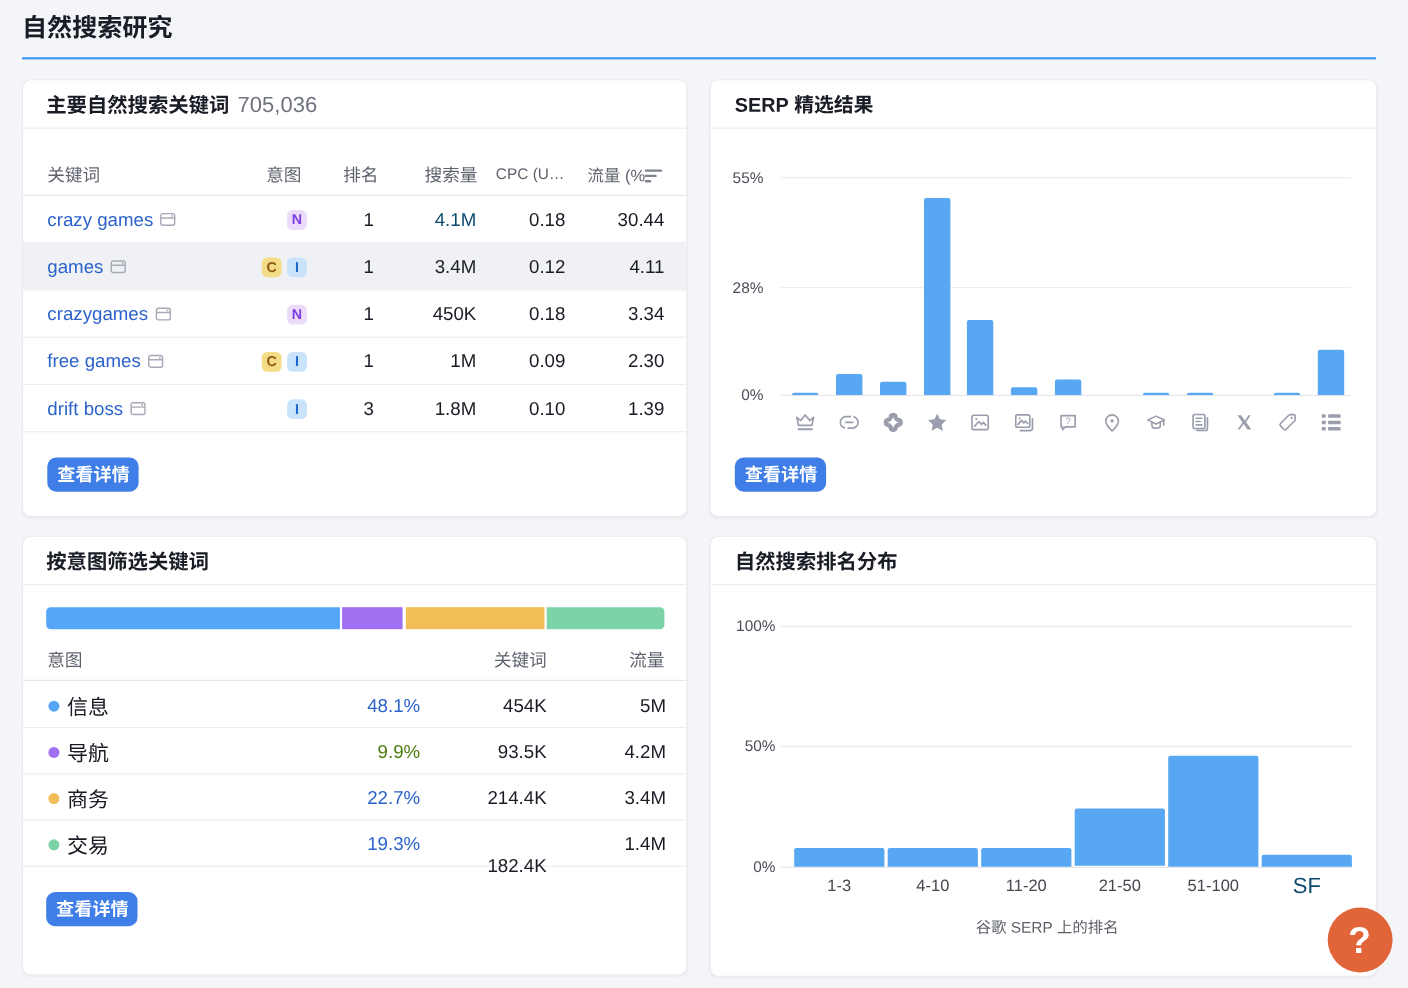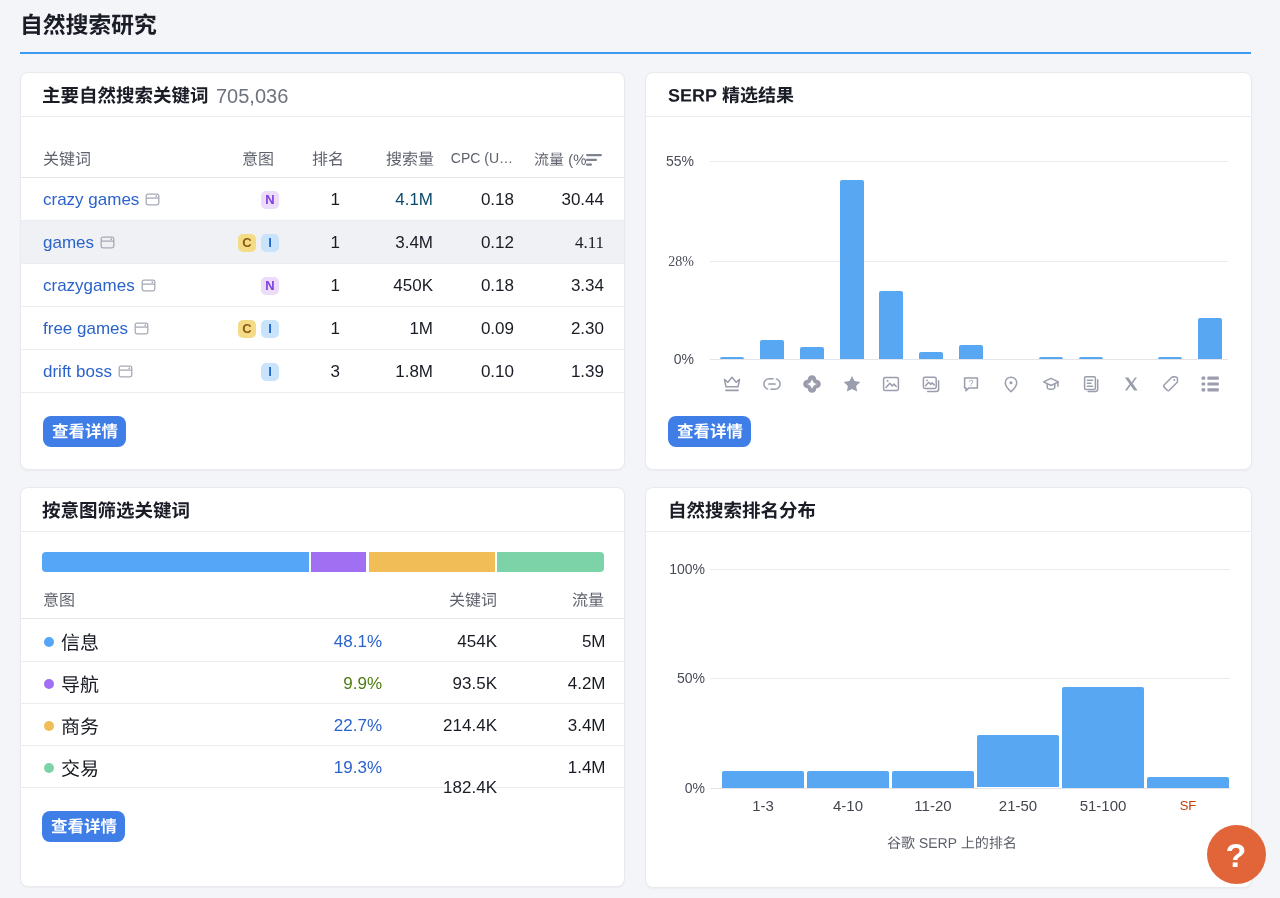--- a/index.html
+++ b/index.html
@@ -71,21 +71,21 @@
 <div style="position:absolute;top:231.9px;font-size:17.0px;line-height:21.2px;color:#2b63cb;left:43.0px;">games<svg style="vertical-align:-2px;margin-left:6px" width="15" height="15" viewBox="0 0 15 15" fill="none" stroke="#a7aab6" stroke-width="1.3">
       <rect x="1.2" y="2.2" width="12.6" height="10.6" rx="1.8"></rect>
       <line x1="1.2" y1="6.1" x2="13.8" y2="6.1"></line>
       <circle cx="11.3" cy="4.2" r="0.85" fill="#a7aab6" stroke="none"></circle>
     </svg></div>
 <div class="abs" style="left:261px;top:233.5px;width:18px;height:18px;border-radius:5px;background:#c9e4fa;color:#1e68cc;font-weight:700;font-size:13px;line-height:18px;text-align:center">I</div>
 <div class="abs" style="left:238px;top:233.5px;width:18px;height:18px;border-radius:5px;background:#f3dc85;color:#8d5714;font-weight:700;font-size:13px;line-height:18px;text-align:center">C</div>
 <div style="position:absolute;top:231.9px;font-size:17.0px;line-height:21.2px;color:#1a1c25;right:940.0px;text-align:right;">1</div>
 <div style="position:absolute;top:231.9px;font-size:17.0px;line-height:21.2px;color:#1a1c25;right:847.0px;text-align:right;">3.4M</div>
 <div style="position:absolute;top:231.9px;font-size:17.0px;line-height:21.2px;color:#1a1c25;right:766.0px;text-align:right;">0.12</div>
-<div style="position:absolute;top:231.9px;font-size:17.0px;line-height:21.2px;color:#1a1c25;right:676.0px;text-align:center;font-family:Liberation Serif, serif;">4.11</div>
+<div style="position:absolute;top:231.9px;font-size:17.0px;line-height:21.2px;color:#1a1c25;right:676.0px;text-align:center;">4.11</div>
 <div class="abs" style="left:21px;top:306px;width:603px;height:1px;background:#ebecf0"></div>
 <div style="position:absolute;top:274.9px;font-size:17.0px;line-height:21.2px;color:#2b63cb;left:43.0px;">crazygames<svg style="vertical-align:-2px;margin-left:6px" width="15" height="15" viewBox="0 0 15 15" fill="none" stroke="#a7aab6" stroke-width="1.3">
       <rect x="1.2" y="2.2" width="12.6" height="10.6" rx="1.8"></rect>
       <line x1="1.2" y1="6.1" x2="13.8" y2="6.1"></line>
       <circle cx="11.3" cy="4.2" r="0.85" fill="#a7aab6" stroke="none"></circle>
     </svg></div>
 <div class="abs" style="left:261px;top:276.5px;width:18px;height:18px;border-radius:5px;background:#ecdcfa;color:#7d3fe0;font-weight:700;font-size:13px;line-height:18px;text-align:center">N</div>
 <div style="position:absolute;top:274.9px;font-size:17.0px;line-height:21.2px;color:#1a1c25;right:940.0px;text-align:right;">1</div>
 <div style="position:absolute;top:274.9px;font-size:17.0px;line-height:21.2px;color:#1a1c25;right:847.0px;text-align:right;">450K</div>
 <div style="position:absolute;top:274.9px;font-size:17.0px;line-height:21.2px;color:#1a1c25;right:766.0px;text-align:right;">0.18</div>
@@ -113,21 +113,21 @@
 <div style="position:absolute;top:360.9px;font-size:17.0px;line-height:21.2px;color:#1a1c25;right:847.0px;text-align:center;">1.8M</div>
 <div style="position:absolute;top:360.9px;font-size:17.0px;line-height:21.2px;color:#1a1c25;right:766.0px;text-align:right;">0.10</div>
 <div style="position:absolute;top:360.9px;font-size:17.0px;line-height:21.2px;color:#1a1c25;right:676.0px;text-align:right;">1.39</div>
 <div class="btn" style="left:43px;top:416px"></div>
 <svg style="position:absolute;left:51.5px;top:422.4px" width="67.0" height="20.1" viewBox="0 -15.180 67.0 20.1">
     <path fill="#ffffff" d="M5.346 -3.6300000000000003H10.923V-2.7885H5.346ZM5.346 -5.7090000000000005H10.923V-4.884H5.346ZM1.0065 -0.726V1.0065H15.510000000000002V-0.726ZM7.210500000000001 -14.025V-12.177000000000001H0.8745V-10.461H5.2965C4.026 -9.1905 2.2275 -8.1015 0.396 -7.5075C0.8085 -7.128 1.3860000000000001 -6.402 1.6665 -5.94C2.244 -6.171 2.8215000000000003 -6.4515 3.3825000000000003 -6.765000000000001V-1.485H13.002V-6.8805000000000005C13.579500000000001 -6.5505 14.1735 -6.2865 14.784 -6.0555C15.048 -6.5505 15.642000000000001 -7.293 16.071 -7.6725C14.2065 -8.233500000000001 12.358500000000001 -9.24 11.0385 -10.461H15.6585V-12.177000000000001H9.174000000000001V-14.025ZM3.7950000000000004 -7.0125C5.0985000000000005 -7.821000000000001 6.2700000000000005 -8.8275 7.210500000000001 -9.9825V-7.4910000000000005H9.174000000000001V-9.999C10.164 -8.8275 11.4015 -7.8045 12.7545 -7.0125Z M22.572 -3.2835H28.561500000000002V-2.5575H22.572ZM22.572 -4.521V-5.2305H28.561500000000002V-4.521ZM22.572 -1.32H28.561500000000002V-0.5775H22.572ZM29.997 -13.959000000000001C27.192 -13.497 22.4235 -13.299000000000001 18.3645 -13.299000000000001C18.546 -12.903 18.711 -12.259500000000001 18.744 -11.8305C20.031 -11.814 21.417 -11.8305 22.803 -11.88L22.5885 -11.1705H18.546V-9.685500000000001H22.076999999999998L21.7635 -8.976H17.391V-7.4085H20.922C19.932000000000002 -5.8245000000000005 18.612000000000002 -4.455 16.8795 -3.5145C17.259 -3.1350000000000002 17.8365 -2.4090000000000003 18.117 -1.947C19.0905 -2.508 19.9485 -3.1845000000000003 20.691 -3.9435000000000002V1.518H22.572V0.924H28.561500000000002V1.518H30.5415V-6.7155000000000005H22.803L23.1825 -7.4085H32.109V-8.976H23.925L24.2055 -9.685500000000001H31.201500000000003V-11.1705H24.717L24.948 -11.9625C27.2085 -12.078000000000001 29.386499999999998 -12.259500000000001 31.1355 -12.5565Z M34.4025 -12.540000000000001C35.3265 -11.7645 36.531 -10.675500000000001 37.092 -9.9495L38.4285 -11.4015C37.8345 -12.0945 36.564 -13.117500000000001 35.6565 -13.810500000000001ZM46.2495 -14.091000000000001C45.9855 -13.117500000000001 45.4905 -11.88 45.0285 -10.9395H42.2565L43.4775 -11.4015C43.263 -12.127500000000001 42.669 -13.1835 42.141 -13.9755L40.392 -13.365C40.8375 -12.6225 41.2995 -11.649000000000001 41.5305 -10.9395H39.6V-9.141H43.197V-7.540500000000001H40.1115V-5.742H43.197V-4.1085H39.237V-2.541C39.1215 -2.838 39.0225 -3.1515 38.9565 -3.4155L37.6365 -2.4090000000000003V-8.9265H33.528V-7.029H35.739V-1.8150000000000002C35.739 -0.924 35.277 -0.3135 34.9305 0.0C35.2275 0.264 35.7555 0.9735 35.937 1.3695000000000002C36.2175 0.9735 36.7455 0.528 39.5835 -1.7325000000000002L39.336 -2.277H43.197V1.4685000000000001H45.21V-2.277H48.8895V-4.1085H45.21V-5.742H48.1305V-7.540500000000001H45.21V-9.141H48.609V-10.9395H47.0745C47.4705 -11.715 47.8995 -12.606 48.278999999999996 -13.480500000000001Z M50.457 -10.758000000000001C50.3745 -9.405000000000001 50.127 -7.557 49.7805 -6.4185L51.216 -5.923500000000001C51.5625 -7.210500000000001 51.81 -9.1905 51.843 -10.576500000000001ZM57.519 -3.1185H62.469V-2.3760000000000003H57.519ZM57.519 -4.5045V-5.28H62.469V-4.5045ZM51.876 -14.025V1.4685000000000001H53.6745V-10.576500000000001C53.922 -9.933 54.1695 -9.24 54.285 -8.778L55.5885 -9.405000000000001L55.5555 -9.4875H58.9875V-8.794500000000001H54.582V-7.375500000000001H65.47200000000001V-8.794500000000001H60.951V-9.4875H64.4985V-10.807500000000001H60.951V-11.484H64.944V-12.8865H60.951V-14.025H58.9875V-12.8865H55.0935V-11.484H58.9875V-10.807500000000001H55.539V-9.5535C55.341 -10.164 54.945 -11.0715 54.615 -11.7645L53.6745 -11.368500000000001V-14.025ZM55.6875 -6.732V1.485H57.519V-0.99H62.469V-0.4455C62.469 -0.2475 62.3865 -0.1815 62.172 -0.1815C61.9575 -0.1815 61.1655 -0.165 60.489000000000004 -0.21450000000000002C60.72 0.264 60.951 0.99 61.017 1.4685000000000001C62.172 1.485 62.997 1.4685000000000001 63.5745 1.1880000000000002C64.185 0.924 64.35 0.4455 64.35 -0.41250000000000003V-6.732Z"></path>
   </svg>
 <div class="abs" style="left:710px;top:161.0px;width:518px;height:1px;background:#e9ebef"></div>
 <div style="position:absolute;top:153.2px;font-size:14.0px;line-height:17.5px;color:#4a4d58;right:586.0px;text-align:right;">55%</div>
 <div class="abs" style="left:710px;top:260.5px;width:518px;height:1px;background:#e9ebef"></div>
-<div style="position:absolute;top:252.8px;font-size:14.0px;line-height:17.5px;color:#4a4d58;right:586.0px;text-align:right;font-family:Liberation Serif, serif;">28%</div>
+<div style="position:absolute;top:252.8px;font-size:14.0px;line-height:17.5px;color:#4a4d58;right:586.0px;text-align:right;">28%</div>
 <div class="abs" style="left:710px;top:359.0px;width:518px;height:1px;background:#e3e5ea"></div>
 <div style="position:absolute;top:351.2px;font-size:14.0px;line-height:17.5px;color:#4a4d58;right:586.0px;text-align:right;">0%</div>
 <div class="abs" style="left:720.0px;top:357.0px;width:24px;height:2.0px;background:#57a7f3;border-radius:2px 2px 0 0"></div>
 <div class="abs" style="left:759.9px;top:339.5px;width:24px;height:19.5px;background:#57a7f3;border-radius:2px 2px 0 0"></div>
 <div class="abs" style="left:799.7px;top:347.0px;width:24px;height:12.0px;background:#57a7f3;border-radius:2px 2px 0 0"></div>
 <div class="abs" style="left:839.5px;top:179.6px;width:24px;height:179.4px;background:#57a7f3;border-radius:2px 2px 0 0"></div>
 <div class="abs" style="left:879.4px;top:291.3px;width:24px;height:67.7px;background:#57a7f3;border-radius:2px 2px 0 0"></div>
 <div class="abs" style="left:919.2px;top:351.5px;width:24px;height:7.5px;background:#57a7f3;border-radius:2px 2px 0 0"></div>
 <div class="abs" style="left:959.1px;top:344.5px;width:24px;height:14.5px;background:#57a7f3;border-radius:2px 2px 0 0"></div>
 <div class="abs" style="left:1038.8px;top:357.0px;width:24px;height:2.0px;background:#57a7f3;border-radius:2px 2px 0 0"></div>
@@ -270,17 +270,17 @@
 <div style="position:absolute;top:796.6px;font-size:15.0px;line-height:18.8px;color:#44474f;left:763.0px;"><span style="display:inline-block;transform:translateX(-50%)">1-3</span></div>
 <div class="abs" style="left:807px;top:770.5px;width:82px;height:17.0px;background:#57a7f3;border-radius:2px 2px 0 0"></div>
 <div style="position:absolute;top:796.6px;font-size:15.0px;line-height:18.8px;color:#44474f;left:848.0px;"><span style="display:inline-block;transform:translateX(-50%)">4-10</span></div>
 <div class="abs" style="left:892px;top:771.0px;width:82px;height:16.5px;background:#57a7f3;border-radius:2px 2px 0 0"></div>
 <div style="position:absolute;top:796.6px;font-size:15.0px;line-height:18.8px;color:#44474f;left:933.0px;"><span style="display:inline-block;transform:translateX(-50%)">11-20</span></div>
 <div class="abs" style="left:977px;top:734.9px;width:82px;height:52.6px;background:#57a7f3;border-radius:2px 2px 0 0"></div>
 <div style="position:absolute;top:796.6px;font-size:15.0px;line-height:18.8px;color:#44474f;left:1018.0px;"><span style="display:inline-block;transform:translateX(-50%)">21-50</span></div>
 <div class="abs" style="left:1062px;top:686.5px;width:82px;height:101.0px;background:#57a7f3;border-radius:2px 2px 0 0"></div>
 <div style="position:absolute;top:796.6px;font-size:15.0px;line-height:18.8px;color:#44474f;left:1103.0px;"><span style="display:inline-block;transform:translateX(-50%)">51-100</span></div>
 <div class="abs" style="left:1147px;top:776.5px;width:82px;height:11.0px;background:#57a7f3;border-radius:2px 2px 0 0"></div>
-<div style="position:absolute;top:796.6px;font-size:13px;line-height:18.8px;color:#c2410c;left:1188.0px;"><span style="display:inline-block;transform:translateX(-50%)">SF</span></div>
+<div style="position:absolute;top:796.6px;font-size:20px;line-height:18.8px;color:#0c4a6e;left:1188.0px;"><span style="display:inline-block;transform:translateX(-50%)">SF</span></div>
 <svg style="position:absolute;left:887.0px;top:835.3px" width="130.9" height="17.1" viewBox="0 -12.880 130.9 17.1">
     <path fill="#5b5e68" d="M8.232 -10.934000000000001C9.562 -9.954 11.242 -8.526 12.040000000000001 -7.602L12.950000000000001 -8.288C12.096 -9.198 10.36 -10.57 9.072000000000001 -11.522ZM4.704 -11.41C3.822 -10.248 2.422 -9.072000000000001 1.12 -8.33C1.372 -8.148 1.792 -7.7700000000000005 1.988 -7.574C3.248 -8.414 4.732 -9.73 5.726 -11.004ZM6.944 -9.268C5.698 -7.154 3.108 -5.124 0.532 -4.284C0.77 -4.018 1.036 -3.5700000000000003 1.176 -3.262C1.82 -3.5140000000000002 2.478 -3.85 3.108 -4.214V1.1340000000000001H4.172V0.56H9.912V1.106H11.018V-4.102C11.592 -3.766 12.166 -3.486 12.74 -3.262C12.922 -3.5700000000000003 13.272 -4.018 13.538 -4.256C11.312 -4.984 8.89 -6.636 7.574 -8.302L7.812 -8.68ZM4.172 -0.378V-3.556H9.912V-0.378ZM3.5420000000000003 -4.494C4.844 -5.3340000000000005 6.048 -6.384 6.972 -7.5040000000000004C7.882000000000001 -6.398000000000001 9.1 -5.3340000000000005 10.388 -4.494Z M16.240000000000002 -8.568H17.892V-7.182H16.240000000000002ZM15.442 -9.338000000000001V-6.44H18.718V-9.338000000000001ZM14.56 -5.53V-4.5920000000000005H19.768V0.056C19.768 0.21 19.726 0.252 19.544 0.266C19.362000000000002 0.266 18.774 0.266 18.13 0.252C18.256 0.47600000000000003 18.396 0.812 18.438 1.05C19.32 1.05 19.894 1.036 20.244 0.896C20.608 0.784 20.706 0.56 20.706 0.056V-4.5920000000000005H21.994V-5.53H20.636V-10.164H21.672V-11.06H14.714V-10.164H19.684V-5.53ZM15.302 -3.724V-0.098H16.184V-0.714H18.774V-3.724ZM16.184 -2.94H17.92V-1.484H16.184ZM22.834 -11.774000000000001C22.497999999999998 -9.688 21.91 -7.658 21.0 -6.37C21.252 -6.244 21.7 -5.978 21.882 -5.838C22.372 -6.566 22.778 -7.518 23.128 -8.568H26.278C26.11 -7.63 25.9 -6.622 25.689999999999998 -5.964L26.53 -5.712C26.866 -6.622 27.201999999999998 -8.106 27.426000000000002 -9.352L26.712 -9.562L26.558 -9.52H23.394C23.576 -10.192 23.716 -10.892 23.842 -11.606ZM23.758000000000003 -7.728V-6.7620000000000005C23.758000000000003 -4.774 23.548000000000002 -1.82 20.86 0.434C21.084 0.602 21.42 0.9380000000000001 21.560000000000002 1.176C23.128 -0.154 23.926000000000002 -1.736 24.332 -3.248C24.878 -1.414 25.704 -0.084 27.061999999999998 1.1340000000000001C27.201999999999998 0.854 27.496000000000002 0.532 27.748 0.336C26.012 -1.12 25.200000000000003 -2.786 24.695999999999998 -5.6000000000000005C24.71 -6.006 24.724 -6.398000000000001 24.724 -6.748V-7.728Z M40.5849609375 -2.6591796875Q40.5849609375 -1.326171875 39.54248046875 -0.5947265625Q38.5 0.13671875 36.6064453125 0.13671875Q33.0859375 0.13671875 32.525390625 -2.310546875L33.7900390625 -2.5634765625Q34.0087890625 -1.6953125 34.7197265625 -1.28857421875Q35.4306640625 -0.8818359375 36.654296875 -0.8818359375Q37.9189453125 -0.8818359375 38.60595703125 -1.31591796875Q39.29296875 -1.75 39.29296875 -2.5908203125Q39.29296875 -3.0625 39.07763671875 -3.3564453125Q38.8623046875 -3.650390625 38.47265625 -3.841796875Q38.0830078125 -4.033203125 37.54296875 -4.1630859375Q37.0029296875 -4.29296875 36.3466796875 -4.443359375Q35.205078125 -4.6962890625 34.61376953125 -4.94921875Q34.0224609375 -5.2021484375 33.6806640625 -5.51318359375Q33.3388671875 -5.82421875 33.15771484375 -6.2412109375Q32.9765625 -6.658203125 32.9765625 -7.1982421875Q32.9765625 -8.435546875 33.92333984375 -9.10546875Q34.8701171875 -9.775390625 36.6337890625 -9.775390625Q38.2744140625 -9.775390625 39.142578125 -9.27294921875Q40.0107421875 -8.7705078125 40.359375 -7.560546875L39.07421875 -7.3349609375Q38.8623046875 -8.1005859375 38.267578125 -8.44580078125Q37.6728515625 -8.791015625 36.6201171875 -8.791015625Q35.46484375 -8.791015625 34.8564453125 -8.408203125Q34.248046875 -8.025390625 34.248046875 -7.2666015625Q34.248046875 -6.822265625 34.48388671875 -6.53173828125Q34.7197265625 -6.2412109375 35.1640625 -6.03955078125Q35.6083984375 -5.837890625 36.9345703125 -5.5439453125Q37.37890625 -5.44140625 37.81982421875 -5.33544921875Q38.2607421875 -5.2294921875 38.6640625 -5.08251953125Q39.0673828125 -4.935546875 39.41943359375 -4.7373046875Q39.771484375 -4.5390625 40.03125 -4.251953125Q40.291015625 -3.96484375 40.43798828125 -3.5751953125Q40.5849609375 -3.185546875 40.5849609375 -2.6591796875Z M42.3759765625 0.0V-9.6318359375H49.68359375V-8.5654296875H43.681640625V-5.4755859375H49.2734375V-4.4228515625H43.681640625V-1.06640625H49.9638671875V0.0Z M58.5224609375 0.0 56.0205078125 -3.9990234375H53.01953125V0.0H51.7138671875V-9.6318359375H56.24609375Q57.873046875 -9.6318359375 58.75830078125 -8.90380859375Q59.6435546875 -8.17578125 59.6435546875 -6.876953125Q59.6435546875 -5.8037109375 59.01806640625 -5.072265625Q58.392578125 -4.3408203125 57.2919921875 -4.1494140625L60.0263671875 0.0ZM58.3310546875 -6.86328125Q58.3310546875 -7.7041015625 57.76025390625 -8.14501953125Q57.189453125 -8.5859375 56.1162109375 -8.5859375H53.01953125V-5.03125H56.1708984375Q57.203125 -5.03125 57.76708984375 -5.51318359375Q58.3310546875 -5.9951171875 58.3310546875 -6.86328125Z M69.275390625 -6.7333984375Q69.275390625 -5.3662109375 68.38330078125 -4.5595703125Q67.4912109375 -3.7529296875 65.9599609375 -3.7529296875H63.1298828125V0.0H61.82421875V-9.6318359375H65.8779296875Q67.498046875 -9.6318359375 68.38671875 -8.873046875Q69.275390625 -8.1142578125 69.275390625 -6.7333984375ZM67.962890625 -6.7197265625Q67.962890625 -8.5859375 65.720703125 -8.5859375H63.1298828125V-4.78515625H65.775390625Q67.962890625 -4.78515625 67.962890625 -6.7197265625Z M79.8813203125 -11.55V-0.602H74.6173203125V0.448H87.2033203125V-0.602H80.9873203125V-6.174H86.2373203125V-7.224H80.9873203125V-11.55Z M95.6313203125 -5.922C96.4013203125 -4.9 97.3533203125 -3.5 97.7733203125 -2.646L98.6693203125 -3.206C98.2073203125 -4.032 97.2413203125 -5.39 96.4433203125 -6.384ZM91.2633203125 -11.788C91.1513203125 -11.116 90.9133203125 -10.192 90.6893203125 -9.506H89.1213203125V0.756H90.0873203125V-0.35000000000000003H93.9933203125V-9.506H91.6553203125C91.8933203125 -10.108 92.1593203125 -10.892 92.3973203125 -11.592ZM90.0873203125 -8.568H93.0273203125V-5.614H90.0873203125ZM90.0873203125 -1.302V-4.69H93.0273203125V-1.302ZM96.2753203125 -11.816C95.8273203125 -9.884 95.0713203125 -7.952 94.1053203125 -6.706C94.3573203125 -6.566 94.7913203125 -6.272 94.9873203125 -6.104C95.4633203125 -6.776 95.9113203125 -7.63 96.3033203125 -8.582H99.8873203125C99.7193203125 -2.968 99.4953203125 -0.812 99.0473203125 -0.336C98.8793203125 -0.14 98.7253203125 -0.098 98.4453203125 -0.098C98.1233203125 -0.098 97.2833203125 -0.112 96.3593203125 -0.182C96.5553203125 0.084 96.6813203125 0.532 96.7093203125 0.8260000000000001C97.4933203125 0.868 98.3193203125 0.896 98.7953203125 0.854C99.2993203125 0.798 99.60732031250001 0.686 99.9293203125 0.266C100.4893203125 -0.42 100.6853203125 -2.59 100.8953203125 -9.016C100.9093203125 -9.156 100.9093203125 -9.548 100.9093203125 -9.548H96.6813203125C96.9053203125 -10.206 97.1153203125 -10.906 97.2833203125 -11.592Z M104.4513203125 -11.76V-8.932H102.6733203125V-7.952H104.4513203125V-4.872L102.4913203125 -4.354L102.7013203125 -3.318L104.4513203125 -3.8360000000000003V-0.196C104.4513203125 -0.014 104.3813203125 0.042 104.1993203125 0.056C104.0593203125 0.056 103.5133203125 0.056 102.9393203125 0.042C103.0653203125 0.308 103.2053203125 0.742 103.2473203125 1.008C104.1153203125 1.008 104.6473203125 0.98 104.9973203125 0.812C105.3333203125 0.658 105.4593203125 0.378 105.4593203125 -0.196V-4.13L107.1253203125 -4.634L106.9993203125 -5.586L105.4593203125 -5.152V-7.952H106.9713203125V-8.932H105.4593203125V-11.76ZM107.2233203125 -3.5420000000000003V-2.576H109.6033203125V1.106H110.6253203125V-11.662H109.6033203125V-9.366H107.5173203125V-8.414H109.6033203125V-6.454H107.5593203125V-5.516H109.6033203125V-3.5420000000000003ZM111.9133203125 -11.662V1.12H112.9213203125V-2.5340000000000003H115.3713203125V-3.5H112.9213203125V-5.516H115.0773203125V-6.454H112.9213203125V-8.414H115.2033203125V-9.366H112.9213203125V-11.662Z M119.5853203125 -7.406000000000001C120.2993203125 -6.916 121.1253203125 -6.244 121.7413203125 -5.684C120.1033203125 -4.816 118.2973203125 -4.186 116.5613203125 -3.822C116.7573203125 -3.584 117.0093203125 -3.136 117.1073203125 -2.856C117.8773203125 -3.0380000000000003 118.6613203125 -3.262 119.4313203125 -3.5420000000000003V1.106H120.4813203125V0.378H126.7253203125V1.106H127.7893203125V-4.76H122.2173203125C124.5413203125 -6.006 126.5713203125 -7.742 127.7193203125 -9.982000000000001L127.0193203125 -10.416L126.8373203125 -10.36H121.8813203125C122.2173203125 -10.752 122.5253203125 -11.158 122.7913203125 -11.564L121.5873203125 -11.802C120.7613203125 -10.458 119.1653203125 -8.904 116.8693203125 -7.8260000000000005C117.1213203125 -7.644 117.4573203125 -7.266 117.6113203125 -7.014C118.9413203125 -7.7 120.0473203125 -8.526 120.9573203125 -9.394H126.1653203125C125.3393203125 -8.162 124.1213203125 -7.112 122.7213203125 -6.23C122.0633203125 -6.804 121.1393203125 -7.5040000000000004 120.3973203125 -8.008000000000001ZM126.7253203125 -0.588H120.4813203125V-3.794H126.7253203125Z"></path>
   </svg>
 <div class="abs" style="left:1206.5px;top:824.5px;width:59px;height:59px;border-radius:50%;background:#e2653a"></div>
 <div style="position:absolute;top:834.2px;font-size:34.0px;line-height:42.5px;color:#fff;font-weight:700;left:1225.5px;">?</div>
 </body></html>

